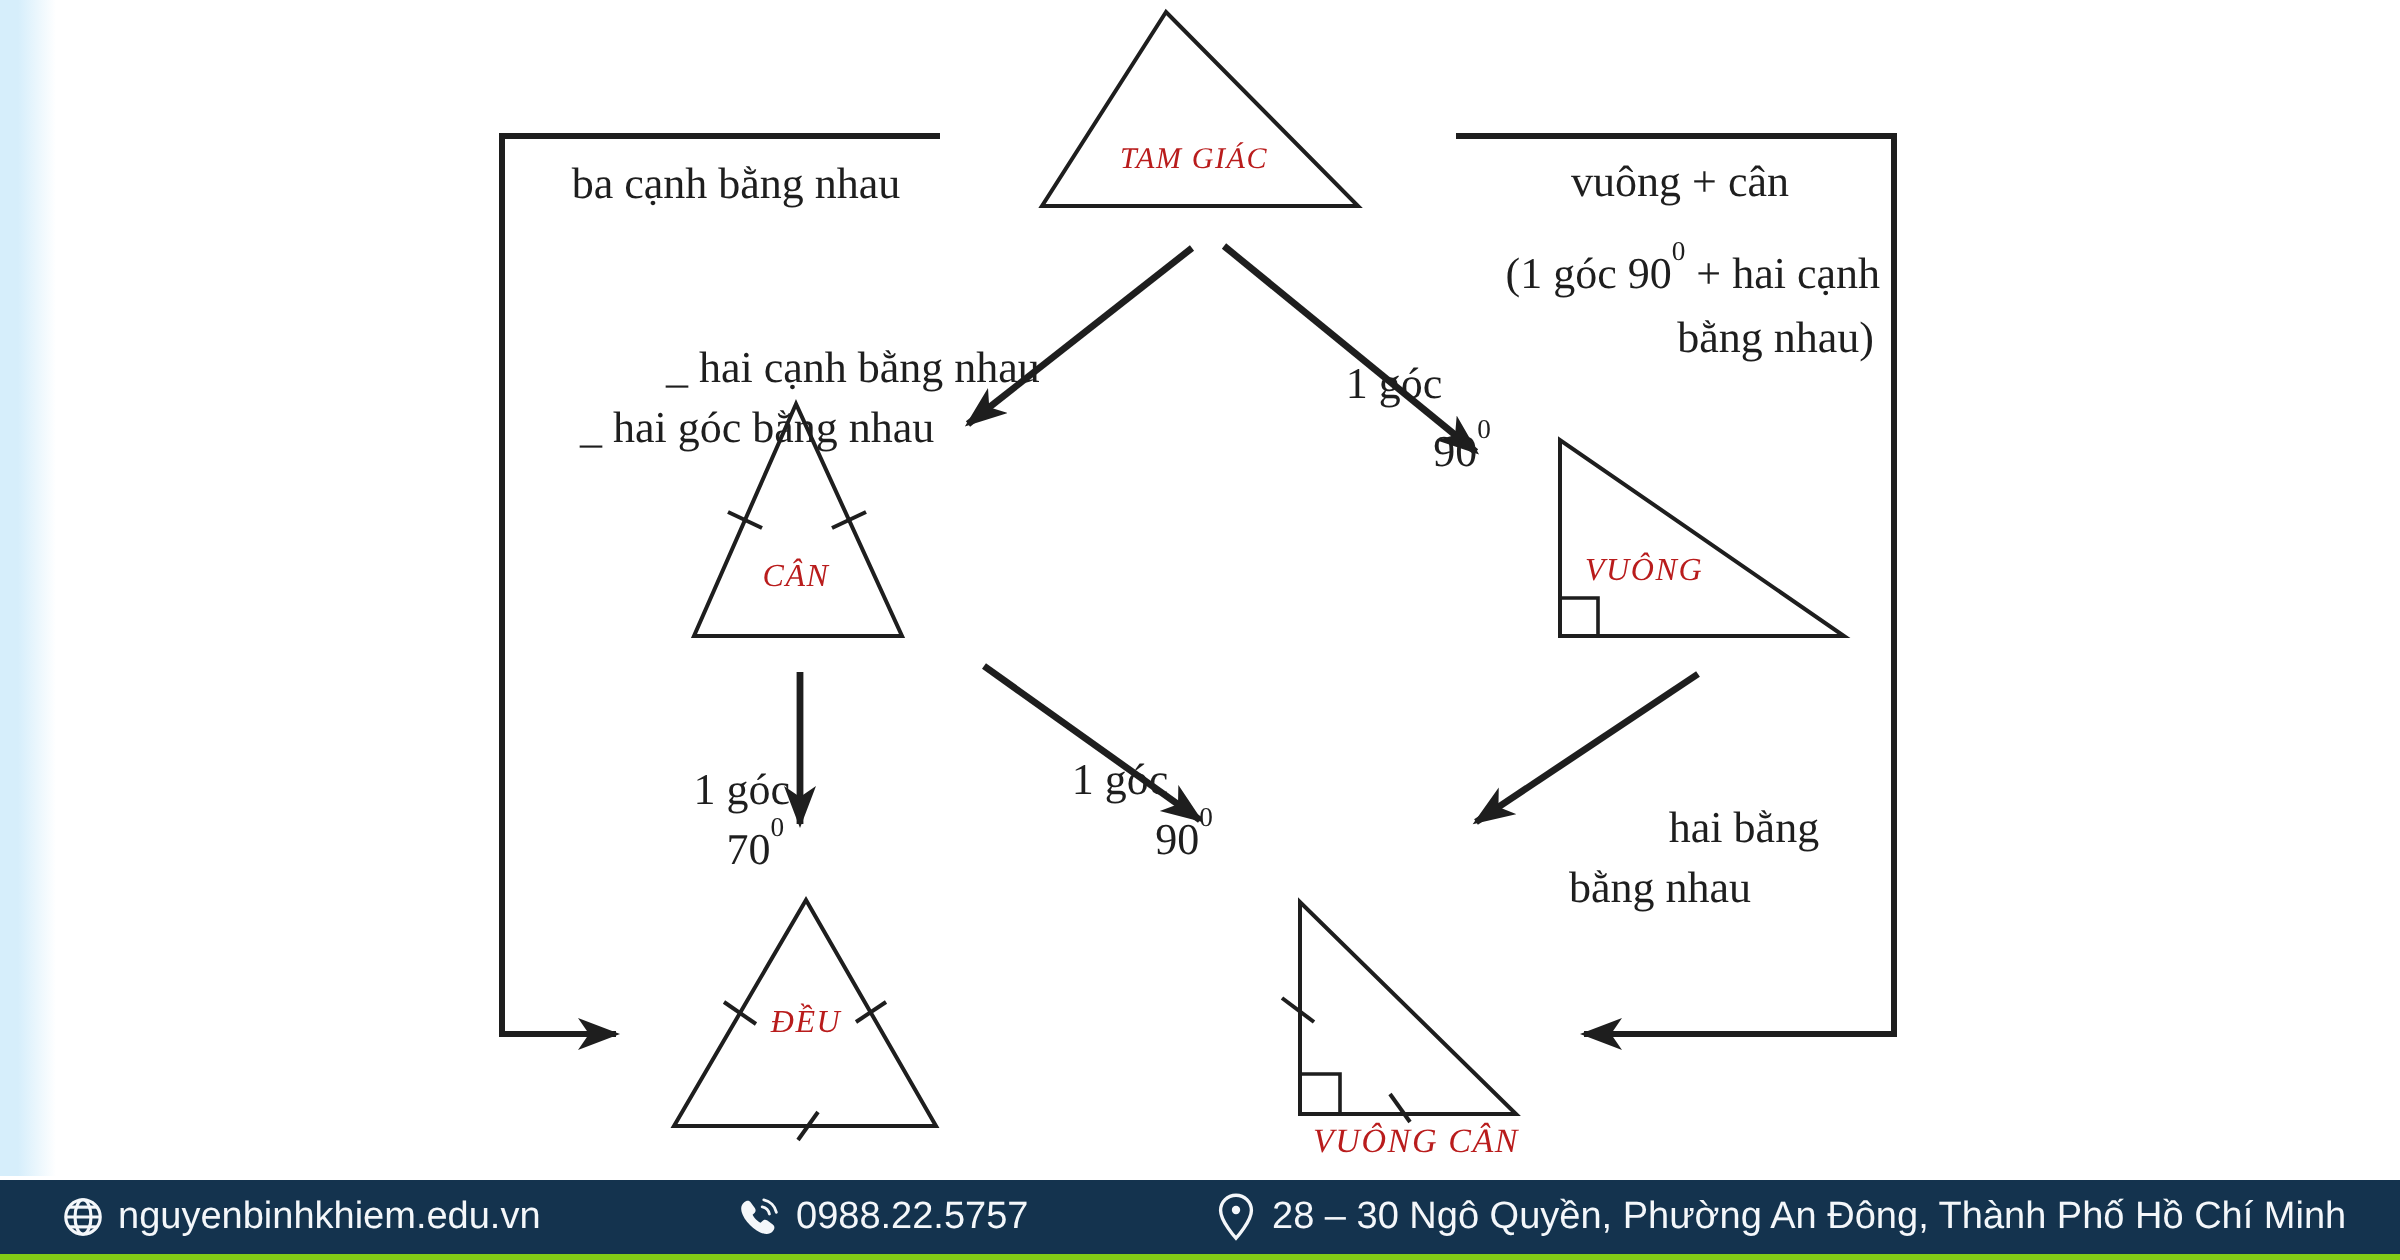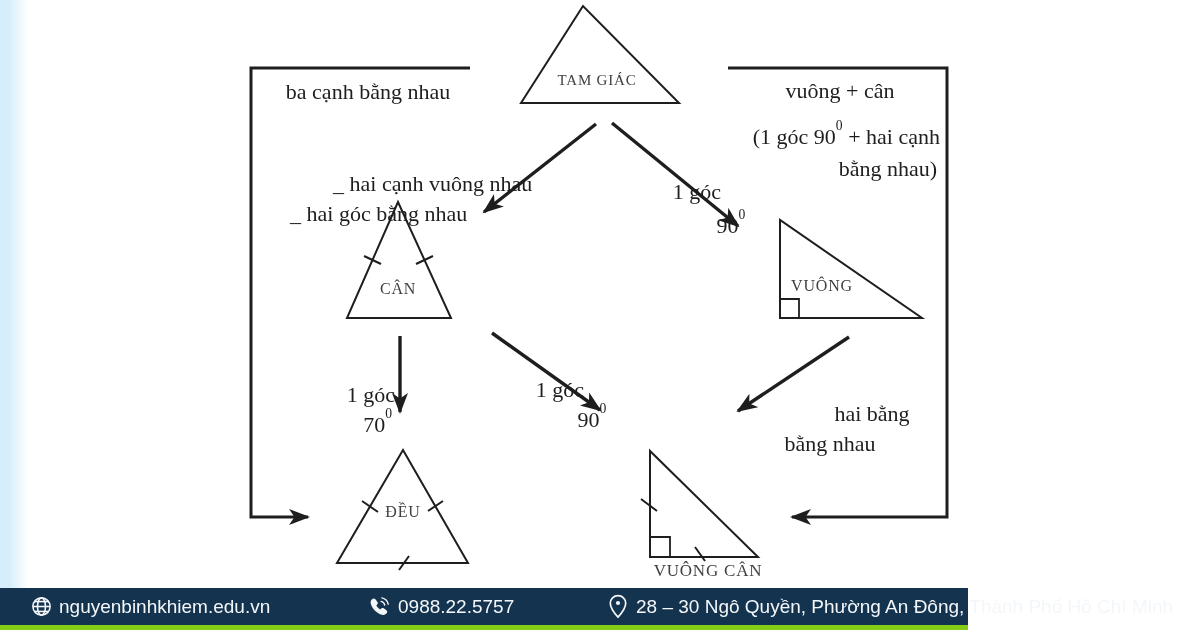--- a/index.html
+++ b/index.html
@@ -25,29 +25,30 @@
   }
   .lbl.center{transform:translateX(-50%);}
   .lbl.right{text-align:right;}
   .lbl sup{font-size:0.62em;position:relative;top:-0.45em;line-height:0;}
   .node-label{
     position:absolute;
     font-size:16px;line-height:20px;
     letter-spacing:0.8px;
     transform:translateX(-50%);
     white-space:nowrap;
-    color:#404040;
+    color:#b91c1c;
+    font-style:italic;
   }
   .node-label.small{font-size:15px;}
   .node-label.big{font-size:17px;}
   
   .footer{
-    position:absolute;left:0;bottom:0;width:968px;height:37px;
+    position:absolute;left:0;bottom:0;width:1200px;height:37px;
     background:#14334e;
-    border-bottom:5px solid #84cc16;
+    border-bottom:3px solid #84cc16;
     font-family:"Liberation Sans","DejaVu Sans",sans-serif;
     color:#f4f7fa;
   }
   .f-item{
     position:absolute;top:0;height:37px;
     display:flex;align-items:center;gap:7px;
     font-size:19px;
     white-space:nowrap;
   }
   .f-item svg{display:block;flex:0 0 auto;}
@@ -105,21 +106,21 @@
   <div class="node-label" style="left:822px;top:276px;">VUÔNG</div>
   <div class="node-label" style="left:403px;top:502px;">ĐỀU</div>
   <div class="node-label big" style="left:708px;top:561px;">VUÔNG CÂN</div>
 
   <div class="lbl center" style="left:368px;top:36px;">ba cạnh bằng nhau</div>
 
   <div class="lbl center" style="left:840px;top:35px;">vuông + cân</div>
   <div class="lbl right" style="right:260px;top:81px;"><span>(1 góc 90</span><sup>0</sup><span> + hai cạnh</span></div>
   <div class="lbl right" style="right:263px;top:113px;">bằng nhau)</div>
 
-  <div class="lbl" style="left:333px;top:128px;">_ hai cạnh vuông nhau</div>
+  <div class="lbl" style="left:333px;top:128px;">_ hai cạnh bằng nhau</div>
   <div class="lbl" style="left:290px;top:158px;">_ hai góc bằng nhau</div>
 
   <div class="lbl center" style="left:697px;top:136px;">1 góc</div>
   <div class="lbl center" style="left:731px;top:170px;"><span>90</span><sup>0</sup></div>
 
   <div class="lbl right" style="right:805px;top:339px;">1 góc</div>
   <div class="lbl right" style="right:808px;top:369px;"><span>70</span><sup>0</sup></div>
 
   <div class="lbl center" style="left:560px;top:334px;">1 góc</div>
   <div class="lbl center" style="left:592px;top:364px;"><span>90</span><sup>0</sup></div>

